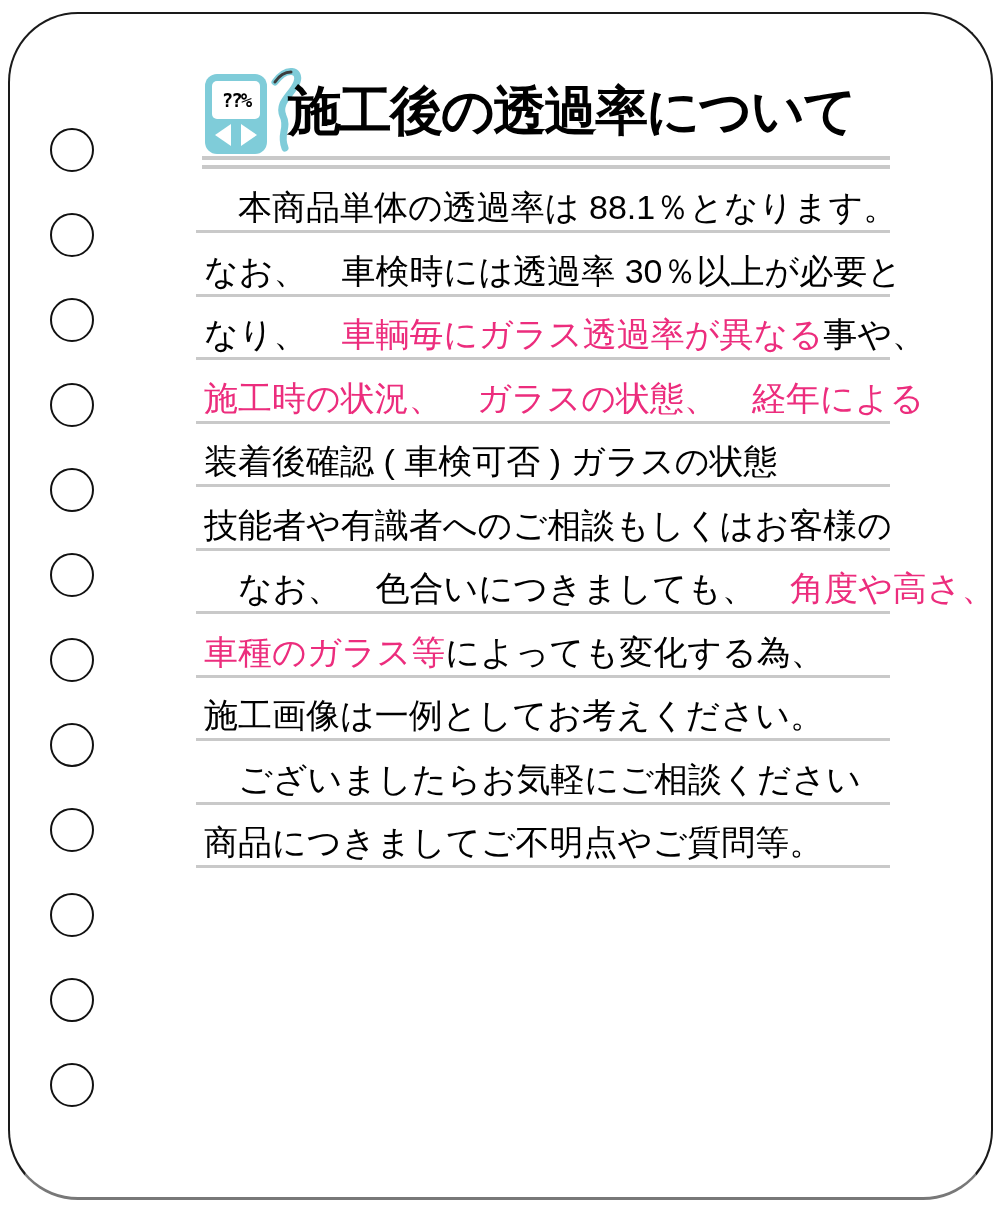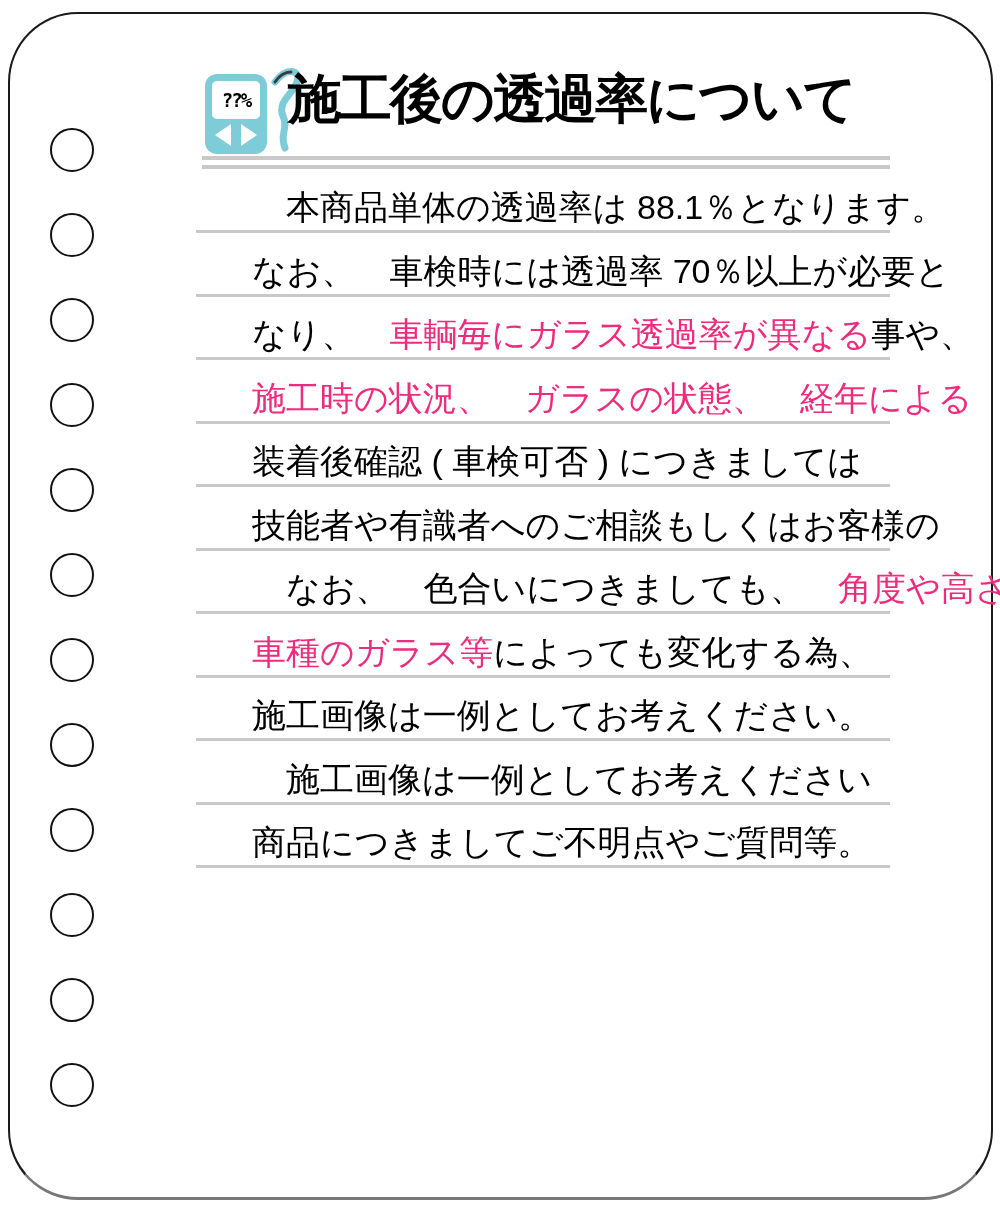--- a/index.html
+++ b/index.html
@@ -27,32 +27,32 @@
     background:#fff;border-radius:5px;display:flex;align-items:center;justify-content:center;}
   .meter .screen span{font-family:"DejaVu Sans Mono",monospace;font-weight:bold;
     font-size:19px;letter-spacing:-2px;color:#000;}
   .meter .arrows{position:absolute;left:0;top:50px;width:62px;display:flex;justify-content:space-evenly;}
   .tri{width:0;height:0;border-top:11px solid transparent;border-bottom:11px solid transparent;}
   .tri.left{border-right:16px solid #fff;}
   .tri.right{border-left:16px solid #fff;}
   .meter svg{position:absolute;left:56px;top:-8px;}
 
   
-  .title{position:absolute;left:288px;top:70px;font-size:53px;line-height:1.1;
+  .title{position:absolute;left:288px;top:82px;font-size:53px;line-height:1.1;
     font-weight:900;color:#000;letter-spacing:-2px;white-space:nowrap;}
   .title-rule{position:absolute;left:202px;top:156px;width:688px;}
   .title-rule .bar{height:4px;background:var(--rule);margin-bottom:5px;}
 
   
   .body-lines{position:absolute;left:196px;top:186px;width:694px;}
   .line{position:relative;height:63.5px;}
   .line::after{content:'';position:absolute;left:0;top:44px;width:100%;height:3px;
     background:var(--rule);}
   .line .txt{position:absolute;left:8px;top:1px;font-size:34px;line-height:1.2;
-    color:#000;white-space:nowrap;font-weight:500;margin-left:48px;}
+    color:#000;white-space:nowrap;font-weight:500;}
   .seg.pink{color:var(--pink);}
 </style>
 </head>
 <body>
 
 <div class="canvas">
   <div class="page"></div>
 
   <div id="holes">
       <div class="hole" style="left: 50px; top: 128px;"></div>
@@ -89,43 +89,43 @@
   <div class="title-rule">
     <div class="bar"></div>
     <div class="bar"></div>
   </div>
 
   <div class="body-lines" id="lines">
       <div class="line">
         <span class="txt"><span class="seg">　本商品単体の透過率は 88.1％となります。</span></span>
       </div>
       <div class="line">
-        <span class="txt"><span class="seg">なお、　車検時には透過率 70％以上が必要と</span></span>
+        <span class="txt"><span class="seg">なお、　車検時には透過率 30％以上が必要と</span></span>
       </div>
       <div class="line">
         <span class="txt"><span class="seg">なり、　</span><span class="seg pink">車輌毎にガラス透過率が異なる</span><span class="seg">事や、</span></span>
       </div>
       <div class="line">
         <span class="txt"><span class="seg pink">施工時の状況、　ガラスの状態、　経年による</span></span>
       </div>
       <div class="line">
-        <span class="txt"><span class="seg">装着後確認 ( 車検可否 ) につきましては</span></span>
+        <span class="txt"><span class="seg">装着後確認 ( 車検可否 ) ガラスの状態</span></span>
       </div>
       <div class="line">
         <span class="txt"><span class="seg">技能者や有識者へのご相談もしくはお客様の</span></span>
       </div>
       <div class="line">
         <span class="txt"><span class="seg">　なお、　色合いにつきましても、　</span><span class="seg pink">角度や高さ、</span></span>
       </div>
       <div class="line">
         <span class="txt"><span class="seg pink">車種のガラス等</span><span class="seg">によっても変化する為、</span></span>
       </div>
       <div class="line">
         <span class="txt"><span class="seg">施工画像は一例としてお考えください。</span></span>
       </div>
       <div class="line">
-        <span class="txt"><span class="seg">　施工画像は一例としてお考えください</span></span>
+        <span class="txt"><span class="seg">　ございましたらお気軽にご相談ください</span></span>
       </div>
       <div class="line">
         <span class="txt"><span class="seg">商品につきましてご不明点やご質問等。</span></span>
       </div>
     </div>
 </div>
 
 </body></html>

